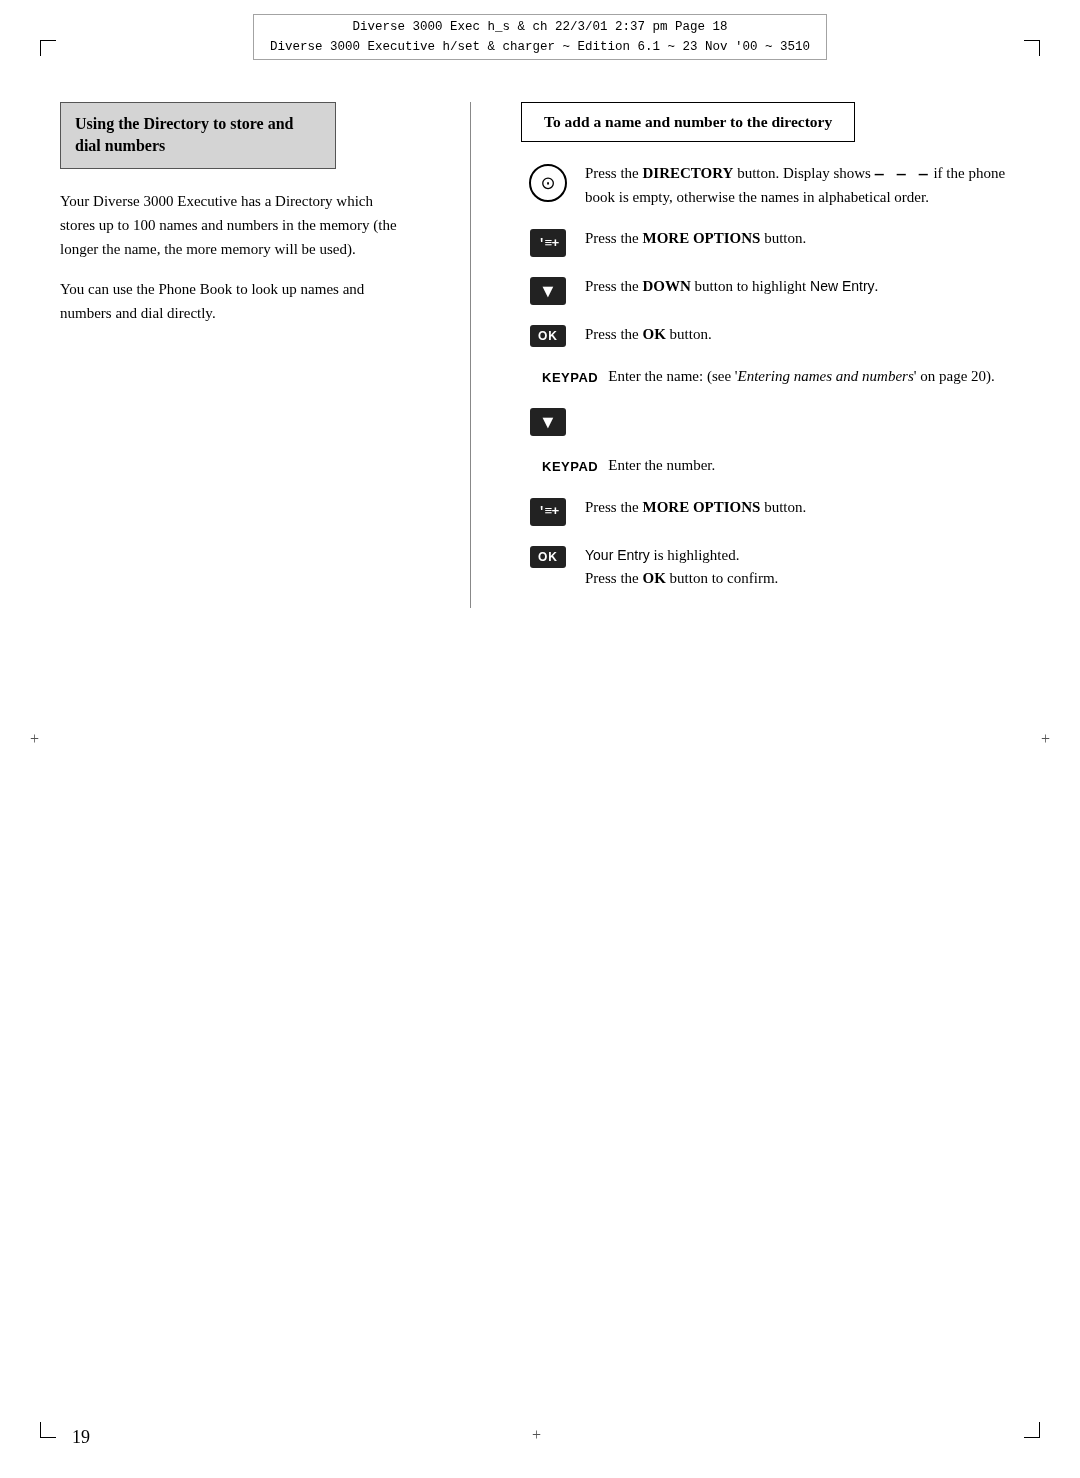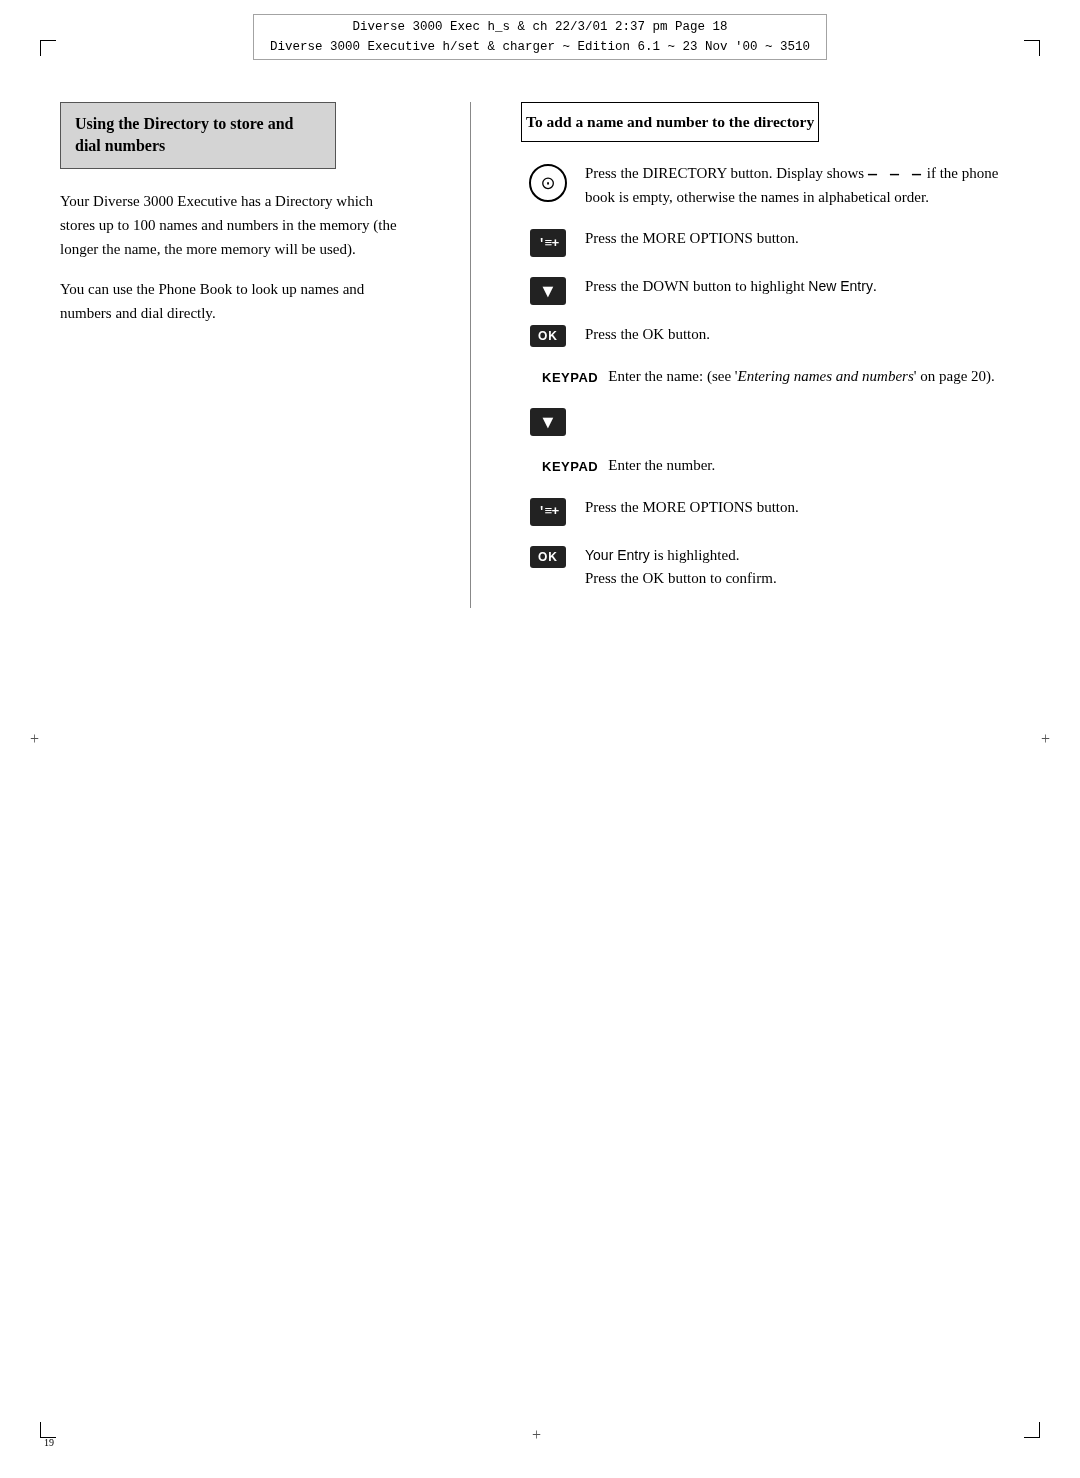--- a/index.html
+++ b/index.html
@@ -63,21 +63,21 @@
     }
 
     
     .right-col {
       flex: 1;
       padding-left: 10px;
     }
 
     .right-title-box {
       border: 1.5px solid #000;
-      padding: 8px 4px;
+      padding: 8px 22px;
       font-size: 15.5px;
       font-weight: bold;
       line-height: 1.4;
       margin-bottom: 20px;
       display: inline-block;
       background: #fff;
     }
 
     .instruction-row {
       display: flex;
@@ -160,41 +160,41 @@
     
     .icon-keypad {
       font-size: 13px;
       font-weight: bold;
       font-family: Arial, sans-serif;
       padding-top: 3px;
       letter-spacing: 0.5px;
       padding-left: 21px;
     }
 
-    .bold { font-weight: normal; text-align: center; }
+    .bold { font-weight: bold; text-align: center; }
     .italic { font-style: italic; }
 
     .monospace-display {
       font-family: Liberation Sans, sans-serif;
       font-size: 14px;
     }
 
     .dashes {
       display: inline-block;
       font-family: 'Courier New', Courier, monospace;
       letter-spacing: 2px;
       font-size: 15px;
       font-weight: bold;
     }
 
     .page-number {
       position: absolute;
       bottom: 30px;
-      left: 44px;
-      font-size: 10px;
+      left: 72px;
+      font-size: 18px;
     }
 
     
     .corner-mark {
       position: absolute;
       width: 16px;
       height: 16px;
     }
 
     .corner-tl { top: 40px; left: 40px; border-top: 1px solid #000; border-left: 1px solid #000; }

